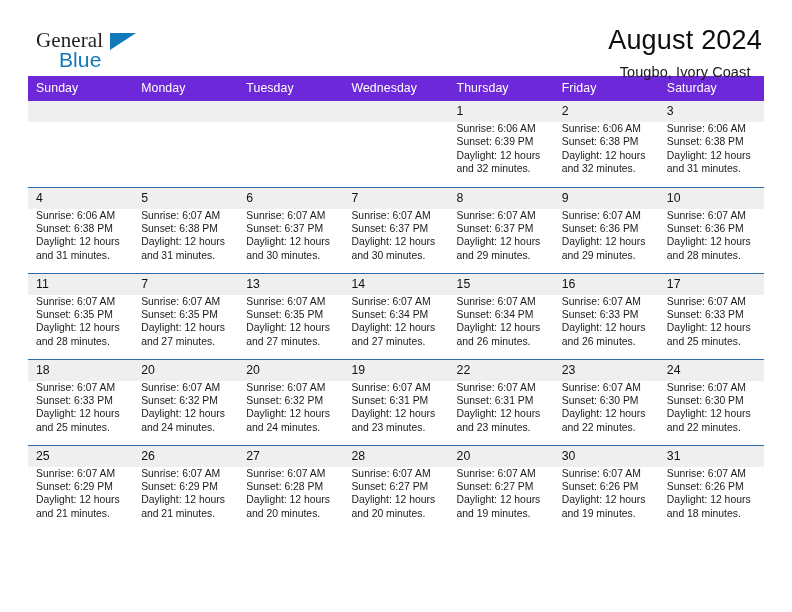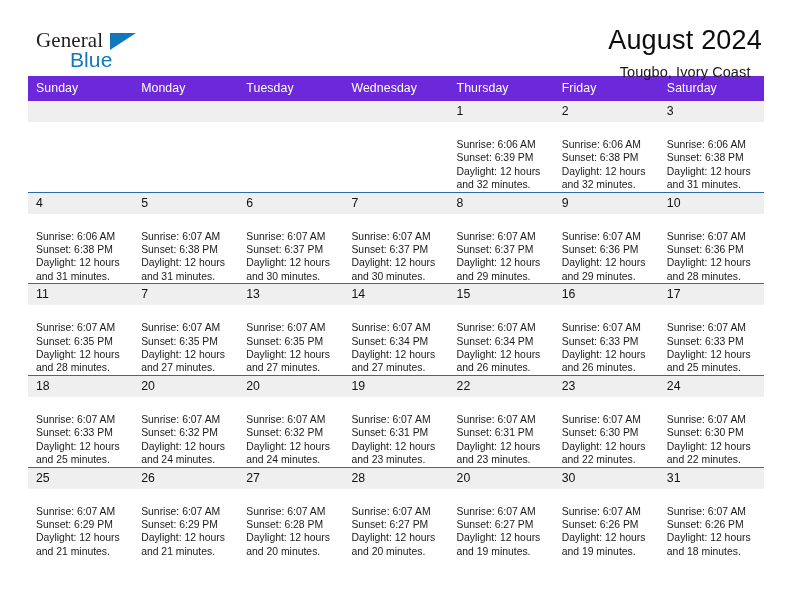--- a/index.html
+++ b/index.html
@@ -44,21 +44,21 @@
     position: absolute;
     left: 8px;
     top: 4px;
     font-size: 21px;
     letter-spacing: 0.1px;
     color: #231f20;
     font-family: Liberation Serif, serif;
   }
   .logo-blue {
     position: absolute;
-    left: 42px;
+    left: 31px;
     top: 23px;
     font-size: 21px;
     letter-spacing: 0.1px;
     color: #1278be;
     font-family: "Liberation Sans", sans-serif;
   }
   .logo-triangle {
     position: absolute;
     left: 82px;
     top: 7px;
@@ -120,21 +120,21 @@
     font-size: 12.3px;
     color: #111111;
     padding: 4px 0 4px 8px;
     height: 13px;
     line-height: 13px;
   }
   .daynum.empty {
     color: transparent;
   }
   .cell-info {
-    padding: 16px 6px 0 8px;
+    padding: 0 6px 0 8px;
     font-size: 10.4px;
     line-height: 13.4px;
     color: #1a1a1a;
   }
   .cell-info div {
     white-space: nowrap;
   }
 </style>
 </head>
 <body>

